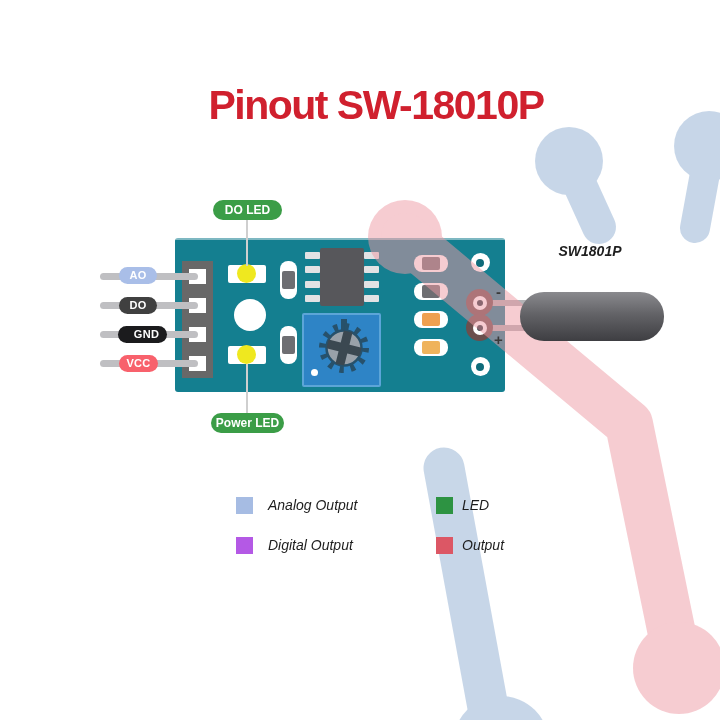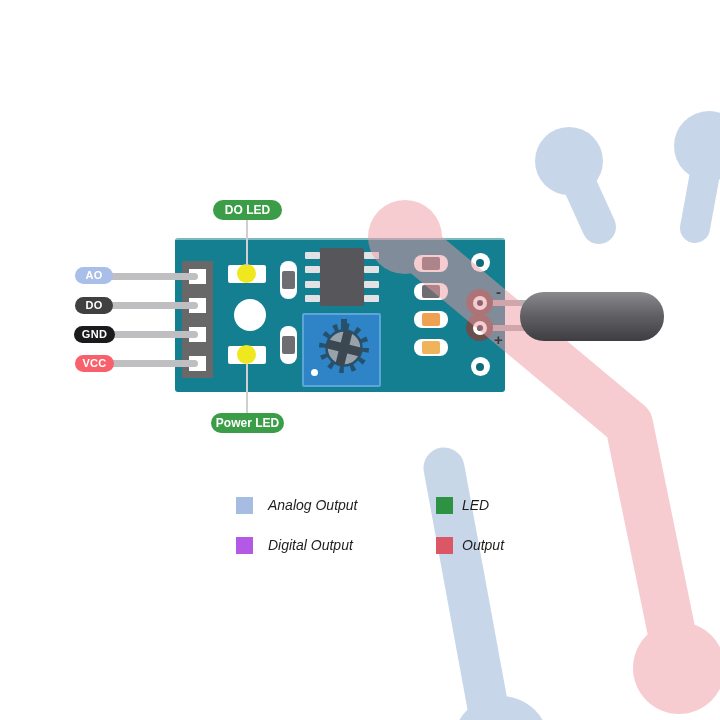--- a/index.html
+++ b/index.html
@@ -18,21 +18,21 @@
 
   
   #board{left:175px;top:238px;width:330px;height:154px;background:#147F90;border-radius:3px;}
   #board-top-edge{left:175px;top:238px;width:330px;height:2px;background:rgba(255,255,255,.45);border-radius:2px;}
   #pin-header{left:182px;top:261px;width:31px;height:117px;background:#686868;}
   .pin-square{width:17px;height:15px;background:#ffffff;left:189px;}
 
   
   .lead{height:7px;background:#BFBFC2;border-radius:4px;}
   .pin-pill{height:17px;border-radius:9px;color:#fff;font-size:11px;font-weight:700;
-            text-align:center;line-height:17px;letter-spacing:.3px;}
+            text-align:center;line-height:17px;letter-spacing:.3px;margin-left:44px;}
 
   
   .led-pad{width:38px;height:18px;background:#fff;border-radius:2px;left:228px;}
   .led-dot{width:19px;height:19px;border-radius:50%;background:#EFE81F;left:237px;}
   #board-hole{left:234px;top:299px;width:32px;height:32px;border-radius:50%;background:#fff;}
 
   
   .smd-v{left:280px;width:17px;height:38px;background:#fff;border-radius:8px;}
   .smd-v-in{left:282px;width:13px;height:18px;background:#6E6E72;border-radius:2px;}
   .smd-h{left:414px;width:34px;height:17px;background:#fff;border-radius:8px;}
@@ -87,21 +87,21 @@
     <div class="abs pin-square" style="top:327px"></div>
     <div class="abs pin-square" style="top:356px"></div>
 
     <div class="abs lead" style="left:100px;top:273px;width:98px"></div>
     <div class="abs lead" style="left:100px;top:302px;width:98px"></div>
     <div class="abs lead" style="left:100px;top:331px;width:98px"></div>
     <div class="abs lead" style="left:100px;top:360px;width:98px"></div>
 
     <div class="abs pin-pill" style="left: 75px; top: 267px; width: 38px; background-color: rgb(169, 190, 232);">AO</div>
     <div class="abs pin-pill" style="left: 75px; top: 297px; width: 38px; background-color: #404040;">DO</div>
-    <div class="abs pin-pill" style="left: 74px; top: 326px; width: 41px; background-color: rgb(27, 27, 29);">GND</div>
+    <div class="abs pin-pill" style="left: 74px; top: 326px; width: 41px; background-color: rgb(27, 27, 29); padding-left: 8px;">GND</div>
     <div class="abs pin-pill" style="left: 75px; top: 355px; width: 39px; background-color: rgb(248, 97, 108);">VCC</div>
 
     <div class="abs led-pad" style="top:265px"></div>
     <div class="abs led-dot" style="top:264px"></div>
     <div id="board-hole" class="abs"></div>
     <div class="abs led-pad" style="top:346px"></div>
     <div class="abs led-dot" style="top:345px"></div>
 
     <div class="abs smd-v" style="top:261px"></div>
     <div class="abs smd-v-in" style="top:271px"></div>
@@ -165,28 +165,30 @@
       <path d="M574,172 L599,227" fill="none" stroke="#9BB6D6" stroke-width="34" stroke-linecap="round"></path>
       <circle cx="709" cy="146" r="35" fill="#9BB6D6"></circle>
       <path d="M706,168 L695,228" fill="none" stroke="#9BB6D6" stroke-width="30" stroke-linecap="round"></path>
       <path d="M444,468 L491,724" fill="none" stroke="#9BB6D6" stroke-width="41" stroke-linecap="round"></path>
       <circle cx="501" cy="744" r="48" fill="#9BB6D6"></circle>
     </g>
   </svg>
 
   <div id="content-layer" class="abs">
 
+    <div id="title" class="abs">Pinout SW-18010P</div>
 
     <div class="abs badge" style="left:213px;top:200px;width:69px;height:20px;line-height:20px">DO LED</div>
     <div class="abs callout-line" style="top:220px;height:46px"></div>
 
     <div class="abs callout-line" style="top:364px;height:49px"></div>
     <div class="abs badge" style="left:211px;top:413px;width:73px;height:20px;line-height:20px">Power LED</div>
 
     <div id="sensor-label" class="abs">
+      <div>SW1801P</div>
     </div>
     <div id="sensor" class="abs"></div>
     <div class="abs polarity" style="left:496px;top:283px">-</div>
     <div class="abs polarity" style="left:494px;top:331px">+</div>
 
     <div class="abs legend-sq" style="left: 236px; top: 497px; background-color: rgb(166, 188, 227);"></div>
     <div class="abs legend-label" style="left:268px;top:497px">Analog Output</div>
     <div class="abs legend-sq" style="left: 436px; top: 497px; background-color: rgb(45, 147, 66);"></div>
     <div class="abs legend-label" style="left:462px;top:497px">LED</div>
     <div class="abs legend-sq" style="left: 236px; top: 537px; background-color: rgb(180, 89, 229);"></div>

